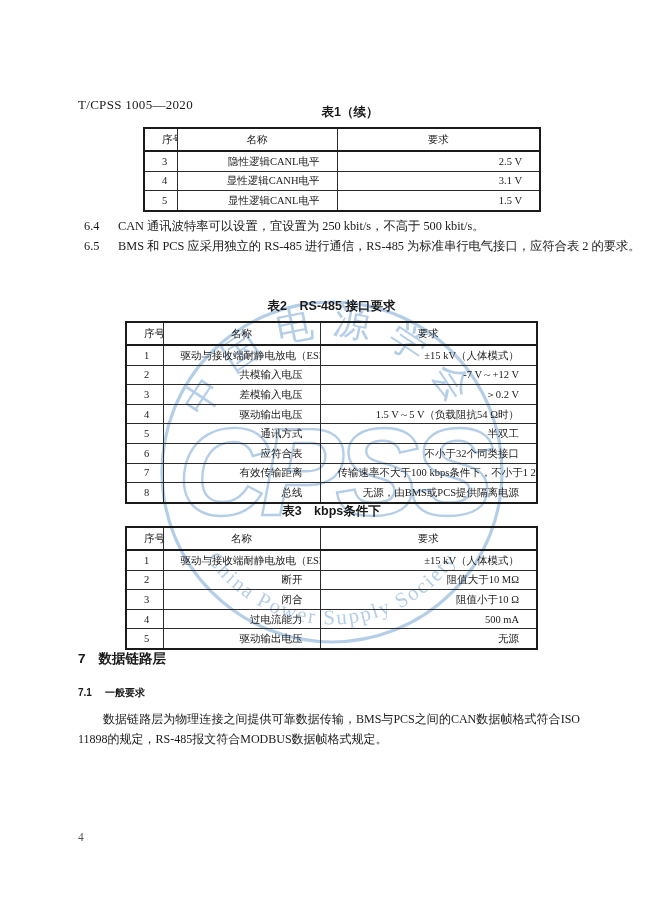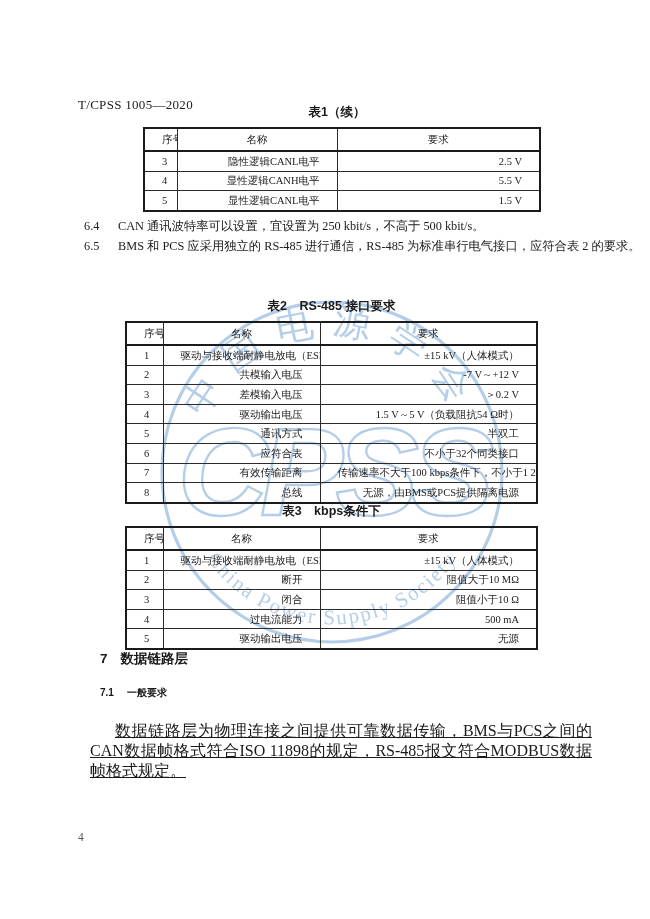--- a/index.html
+++ b/index.html
@@ -26,28 +26,27 @@
   .page-number{
     position:absolute;left:78px;top:831px;
     font-size:11.5px;color:#555;
   }
   
   .caption{
     position:absolute;text-align:center;
     font-family:"Liberation Sans","DejaVu Sans",sans-serif;
     font-weight:bold;font-size:12.5px;
   }
-  .cap1{left:138px;width:398px;top:104px;}
+  .cap1{left:151px;width:398px;top:104px;}
   .cap2{left:125px;width:413px;top:298px;}
   .cap3{left:125px;width:413px;top:503px;}
   .sec-heading{
     position:absolute;left:78px;
     font-family:"Liberation Sans","DejaVu Sans",sans-serif;
     font-weight:bold;
-    margin-left:22px;
   }
   .sec7{top:650px;font-size:13.5px;}
   .sec71{top:686px;font-size:10px;}
   .sec-heading .num{display:inline-block;}
   .sec-heading .ttl{margin-left:13px;}
   
   table.doc-table{
     position:absolute;border-collapse:collapse;table-layout:fixed;
     background:transparent;
     font-size:10.5px;line-height:13px;
@@ -69,22 +68,22 @@
   table.doc-table td.c-num{text-align:center;}
   
   .clauses{
     position:absolute;left:84px;top:217px;width:540px;
     font-size:12.3px;line-height:19.5px;white-space:nowrap;
   }
   .clause .cnum{display:inline-block;width:34px;}
   
   .body-paragraph{
     position:absolute;left:78px;top:709px;width:502px;
-    font-size:16px;line-height:20px;
-    text-indent:25px;margin:12px;text-align:justify;text-decoration:underline;
+    font-size:12px;line-height:20px;
+    text-indent:25px;margin:0;text-align:justify;
   }
 </style>
 </head>
 <body>
 
 <div class="page">
 
   <svg class="watermark" viewBox="0 0 350 350">
     <circle cx="175" cy="175" r="170" fill="none" stroke="#a9c6e3" stroke-width="3.2"></circle>
     <defs>
@@ -120,21 +119,21 @@
         </thead>
         <tbody>
           <tr>
             <td class="c-num">3</td>
             <td>隐性逻辑CANL电平</td>
             <td>2.5 V</td>
           </tr>
           <tr>
             <td class="c-num">4</td>
             <td>显性逻辑CANH电平</td>
-            <td>5.5 V</td>
+            <td>3.1 V</td>
           </tr>
           <tr>
             <td class="c-num">5</td>
             <td>显性逻辑CANL电平</td>
             <td>1.5 V</td>
           </tr>
         </tbody>
       </table>
 
     <div class="clauses">

